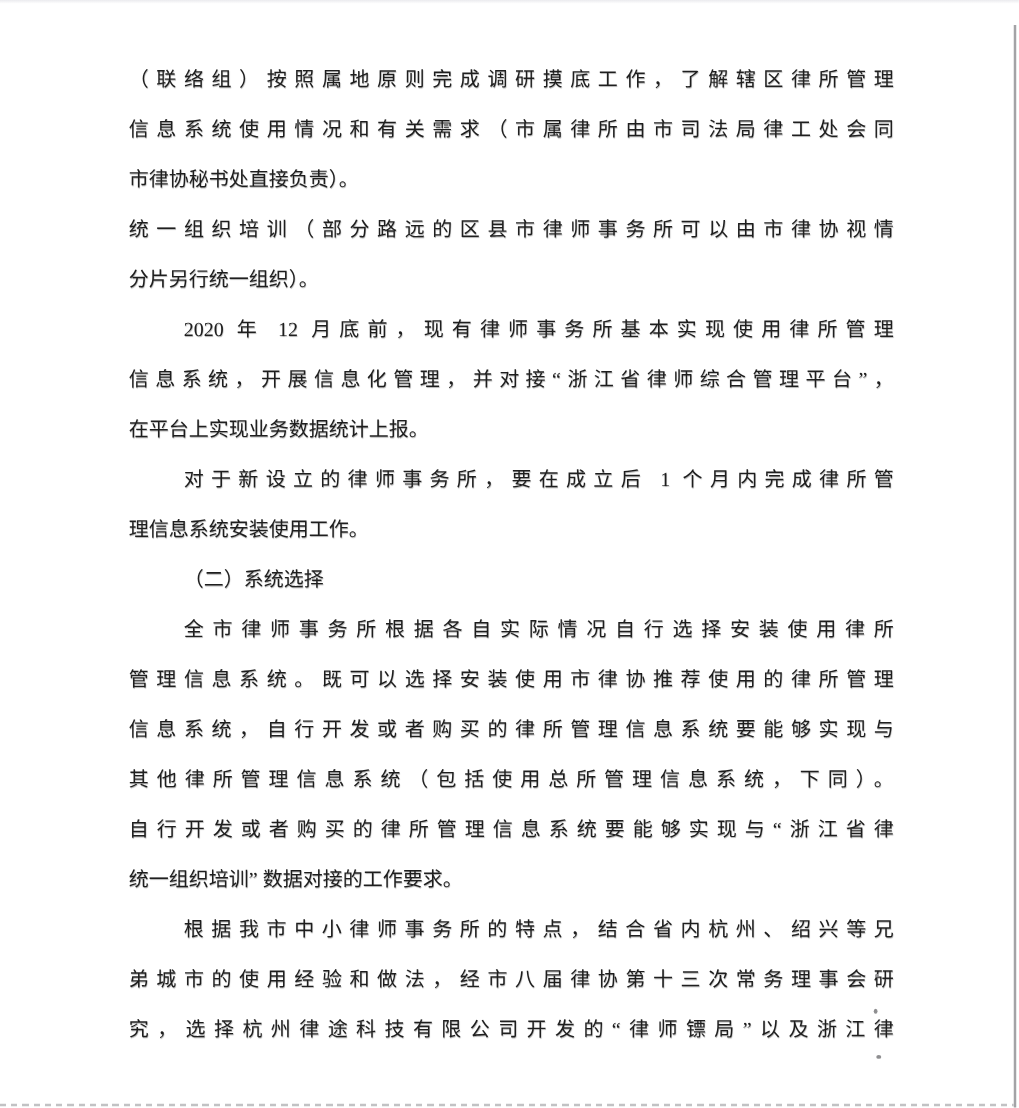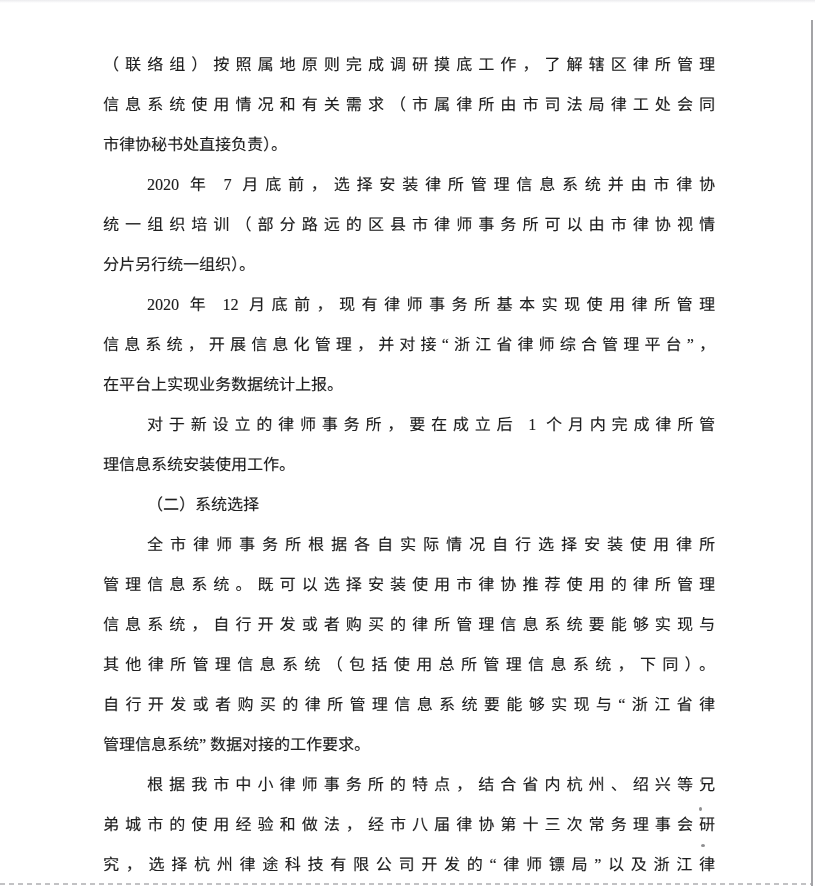--- a/index.html
+++ b/index.html
@@ -44,35 +44,34 @@
 </head>
 <body>
 
 <div class="page">
   <div class="top-shade"></div>
 
   <main class="text-block">
     <div class="line">（联络组）按照属地原则完成调研摸底工作，了解辖区律所管理</div>
     <div class="line">信息系统使用情况和有关需求（市属律所由市司法局律工处会同</div>
     <div class="line end">市律协秘书处直接负责）。</div>
-    <div class="line indent">2020 年 7 月底前，选择安装律所管理信息系统并由市律协</div>
     <div class="line">统一组织培训（部分路远的区县市律师事务所可以由市律协视情</div>
     <div class="line end">分片另行统一组织）。</div>
     <div class="line indent">2020 年 12 月底前，现有律师事务所基本实现使用律所管理</div>
     <div class="line">信息系统，开展信息化管理，并对接“浙江省律师综合管理平台”，</div>
     <div class="line end">在平台上实现业务数据统计上报。</div>
     <div class="line indent">对于新设立的律师事务所，要在成立后 1 个月内完成律所管</div>
     <div class="line end">理信息系统安装使用工作。</div>
     <div class="line indent end">（二）系统选择</div>
     <div class="line indent">全市律师事务所根据各自实际情况自行选择安装使用律所</div>
     <div class="line">管理信息系统。既可以选择安装使用市律协推荐使用的律所管理</div>
     <div class="line">信息系统，自行开发或者购买的律所管理信息系统要能够实现与</div>
     <div class="line">其他律所管理信息系统（包括使用总所管理信息系统，下同）。</div>
     <div class="line">自行开发或者购买的律所管理信息系统要能够实现与“浙江省律</div>
-    <div class="line end">管理信息系统” 数据对接的工作要求。</div>
+    <div class="line end">统一组织培训” 数据对接的工作要求。</div>
     <div class="line indent">根据我市中小律师事务所的特点，结合省内杭州、绍兴等兄</div>
     <div class="line">弟城市的使用经验和做法，经市八届律协第十三次常务理事会研</div>
     <div class="line">究，选择杭州律途科技有限公司开发的“律师镖局”以及浙江律</div>
   </main>
 
   <div class="right-edge"></div>
   <div class="bottom-edge"></div>
   <div class="speck speck-1"></div>
   <div class="speck speck-2"></div>
   <div class="speck speck-3"></div>

